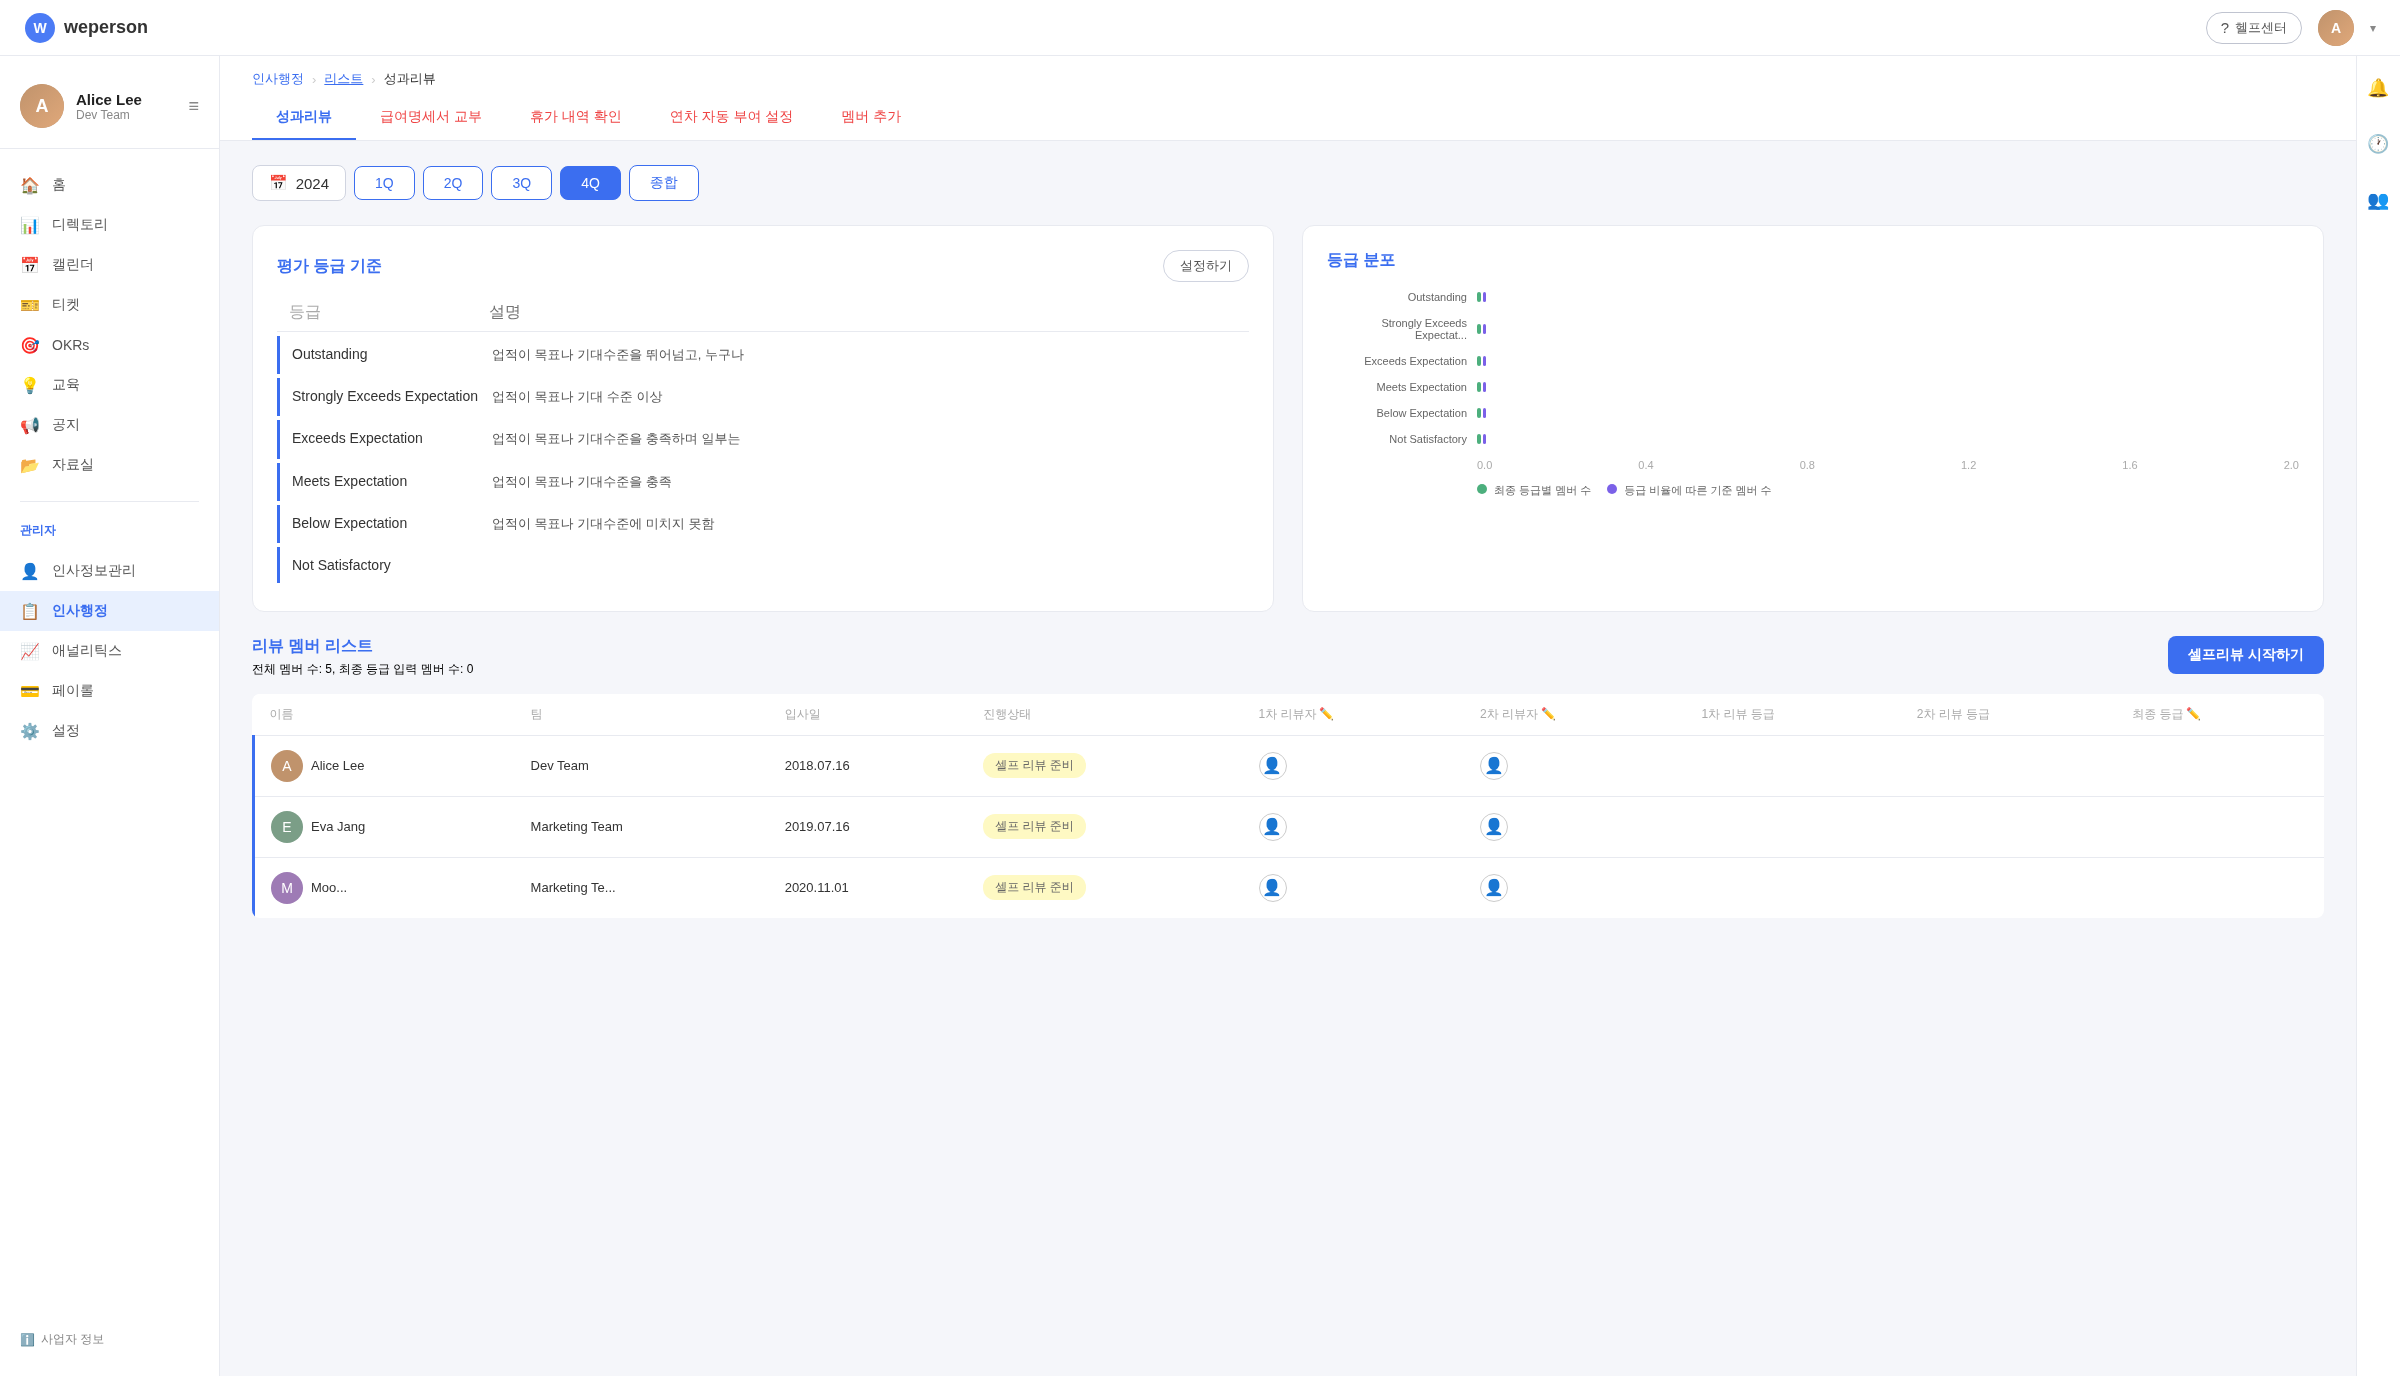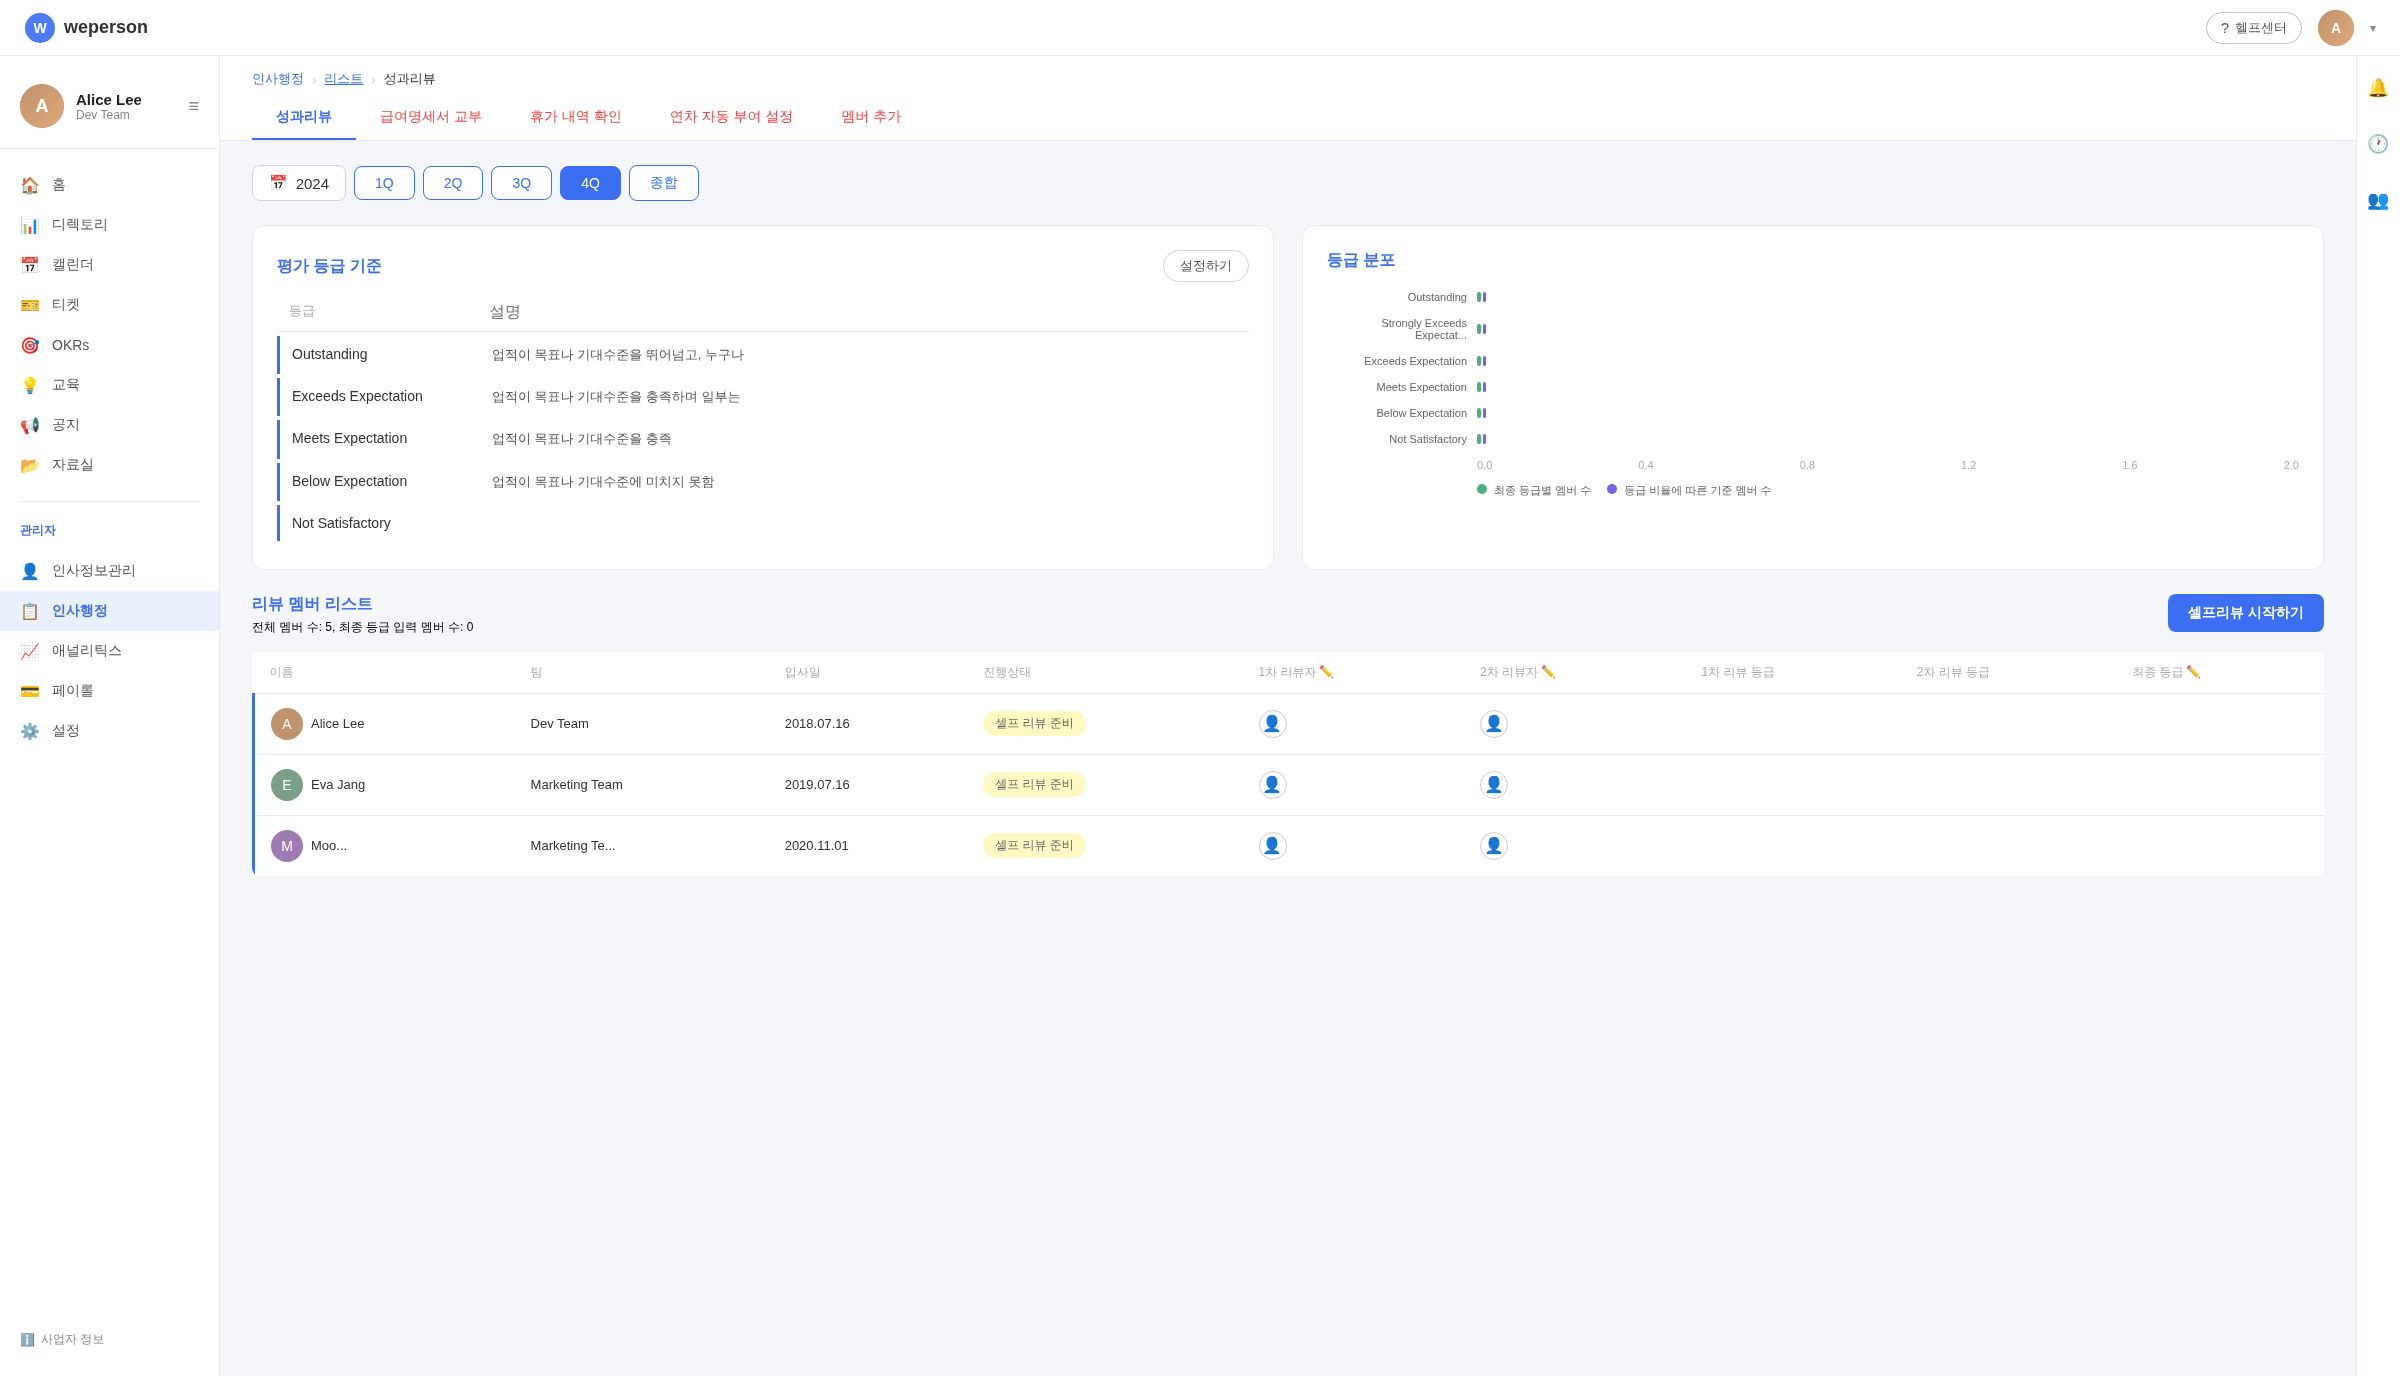--- a/index.html
+++ b/index.html
@@ -250,21 +250,21 @@
     }
 
     
     .grade-table { width: 100%; }
     .grade-table-header {
       display: flex;
       padding: 0 0 8px 12px;
       border-bottom: 1px solid #e8eaf0;
       margin-bottom: 4px;
     }
-    .grade-col { flex: 0 0 200px; font-size: 13px; color: #aaa; }
+    .grade-col { flex: 0 0 200px; font-size: 16px; color: #aaa; }
     .desc-col { flex: 1; font-size: 16px; color: #737373; }
     .grade-row {
       display: flex;
       align-items: flex-start;
       padding: 10px 0 10px 0;
       border-left: 3px solid #3b6ef0;
       padding-left: 12px;
       margin-bottom: 4px;
     }
     .grade-name { flex: 0 0 200px; font-size: 14px; color: #333; font-weight: 400; }
@@ -569,20 +569,24 @@
           <div class="grade-table">
             <div class="grade-table-header">
               <div class="grade-col">등급</div>
               <div class="desc-col">설명</div>
             </div>
             <div class="grade-row">
               <div class="grade-name">Outstanding</div>
               <div class="grade-desc">업적이 목표나 기대수준을 뛰어넘고, 누구나</div>
             </div>
             <div class="grade-row">
+              <div class="grade-name">Strongly Exceeds Expectation</div>
+              <div class="grade-desc">업적이 목표나 기대 수준 이상</div>
+            </div>
+            <div class="grade-row">
               <div class="grade-name">Exceeds Expectation</div>
               <div class="grade-desc">업적이 목표나 기대수준을 충족하며 일부는</div>
             </div>
             <div class="grade-row">
               <div class="grade-name">Meets Expectation</div>
               <div class="grade-desc">업적이 목표나 기대수준을 충족</div>
             </div>
             <div class="grade-row">
               <div class="grade-name">Below Expectation</div>
               <div class="grade-desc">업적이 목표나 기대수준에 미치지 못함</div>

